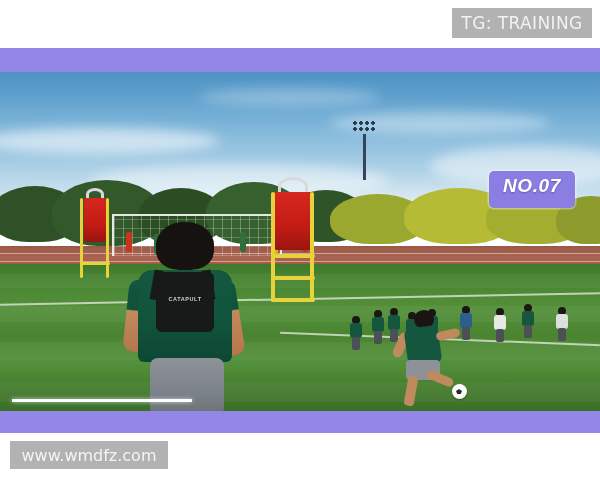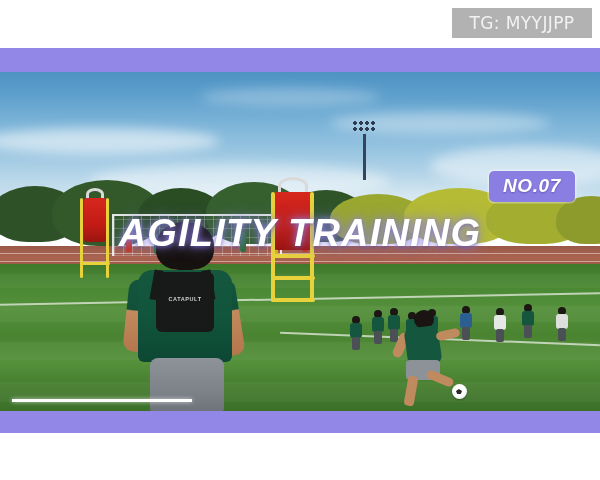--- a/index.html
+++ b/index.html
@@ -243,21 +243,21 @@
   
   .bp { position: absolute; width: 12px; height: 34px; }
   .bp .h { position:absolute; left:2px; top:0; width:8px; height:8px; border-radius:50%; background:#1c1713; }
   .bp .t { position:absolute; left:0; top:7px; width:12px; height:15px; border-radius:3px; }
   .bp .l { position:absolute; left:2px; top:21px; width:8px; height:13px; background:#4b5056; border-radius:2px; }
 
   
   .no-badge {
     position: absolute;
     left: 489px; top: 99px;
-    padding: 4px 14px 5px;
+    padding: 4px 14px 11px;
     background: #8b7ee2;
     border-radius: 5px;
     box-shadow: 0 0 0 1.5px rgba(255,255,255,.35);
   }
   .no-badge span {
     color: #ffffff;
     font-size: 19px;
     font-weight: 700;
     font-style: italic;
     letter-spacing: 0.6px;
@@ -322,21 +322,21 @@
     font-size: 16px;
     font-family: "DejaVu Sans", sans-serif;
   }
 </style>
 </head>
 <body>
 
 <div id="stage">
 
   <div class="tg-badge">
-    <span>TG: MYYJJPP</span>
+    <span>TG: TRAINING</span>
   </div>
 
   <div class="band band-top"></div>
 
   <div class="photo">
 
     <div class="sky">
       <div class="cloud c1"></div>
       <div class="cloud c2"></div>
       <div class="cloud c3"></div>
@@ -476,23 +476,25 @@
       <div class="pm-brand">CATAPULT</div>
       <div class="pm-hair"></div>
       <div class="pm-shorts"></div>
     </div>
 
     <div class="no-badge">
       <span>NO.07</span>
     </div>
 
     <div class="headline">
-      <span class="t1">AGILITY TRAINING</span>
     </div>
 
     <div class="rule"></div>
 
   </div>
 
   <div class="band band-bottom"></div>
 
+  <div class="site-badge">
+    <span>www.wmdfz.com</span>
+  </div>
 
 </div>
 
 </body></html>

